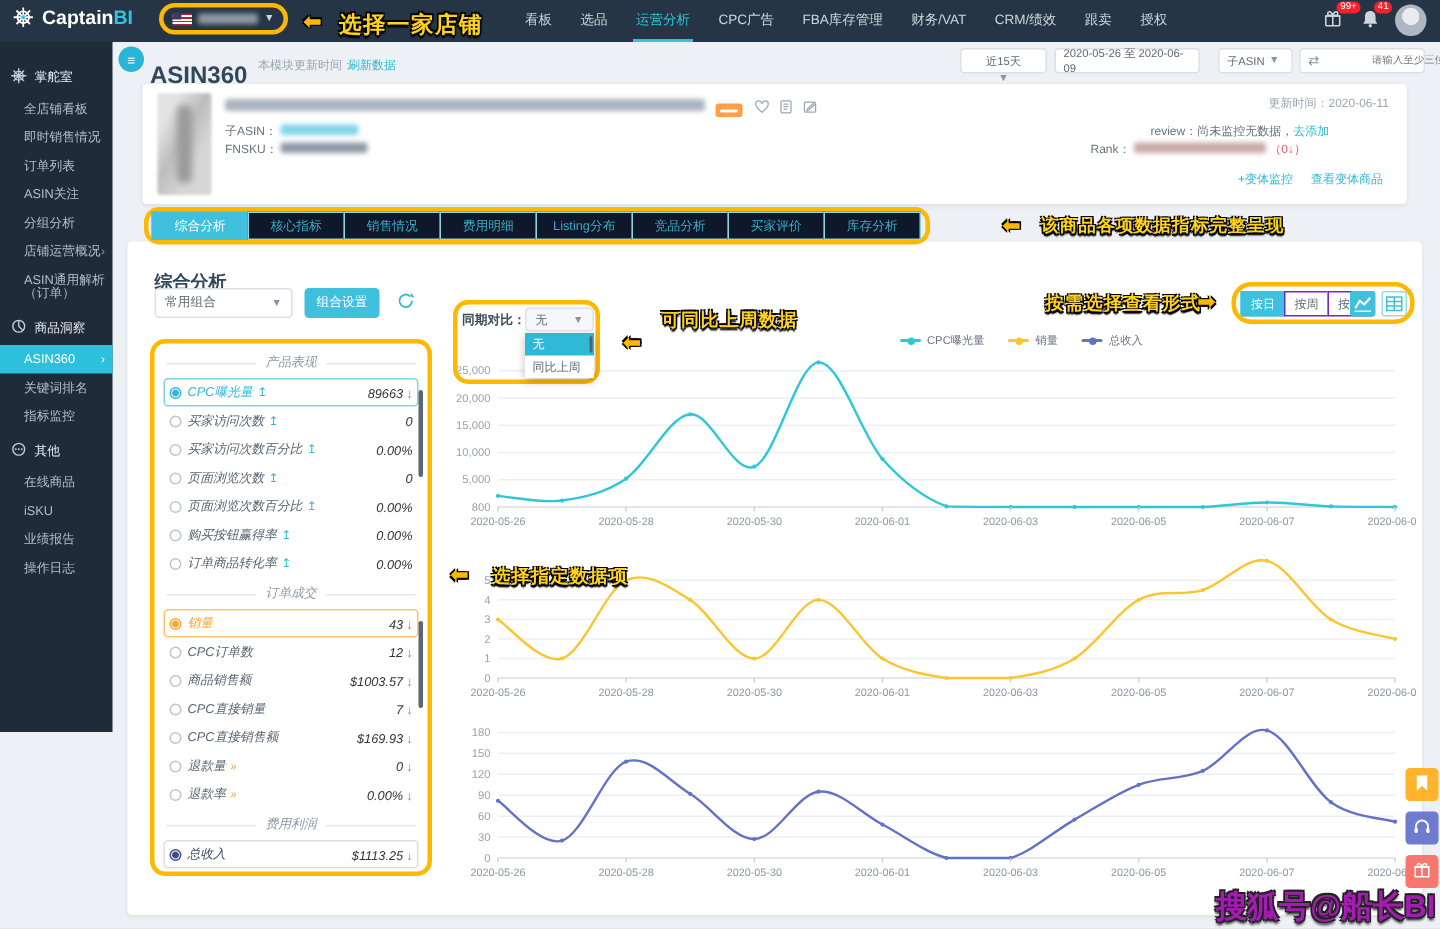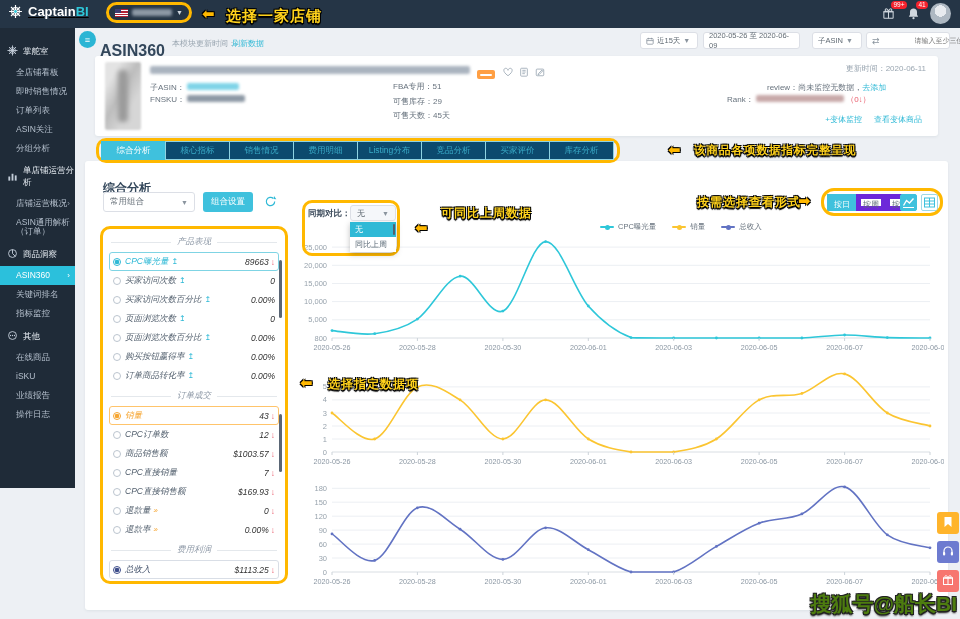--- a/index.html
+++ b/index.html
@@ -10,21 +10,21 @@
 
   
   .ann{font-weight:bold;font-size:12px;color:#ffd21c;letter-spacing:1px;
     text-shadow:-1px -1px 0 #000,1px -1px 0 #000,-1px 1px 0 #000,1px 1px 0 #000,0 2px 1px #000;z-index:60;white-space:nowrap;}
   .ann-arrow{font-weight:bold;font-size:15px;color:#ffb800;
     text-shadow:-1px -1px 0 #000,1px -1px 0 #000,-1px 1px 0 #000,1px 1px 0 #000;z-index:60;}
   .hl-box{border:3px solid #ffb800;border-radius:10px;z-index:55;pointer-events:none;}
 
   
   #topbar{position:absolute;left:0;top:0;width:960px;height:28px;background:#253546;z-index:50;}
-  .brand{position:absolute;left:8px;top:4px;display:flex;align-items:center;gap:5px;text-decoration:underline;}
+  .brand{position:absolute;left:8px;top:4px;display:flex;align-items:center;gap:5px;}
   .brand-text{font-size:13px;font-weight:bold;color:#fff;}
   .brand-text b{color:#2ec7d9;}
   .store-pill{position:absolute;left:106px;top:2px;width:86px;height:21px;border:3px solid #ffb800;border-radius:12px;
     display:flex;align-items:center;gap:4px;padding:0 6px;background:#253546;}
   .flag{position:relative;width:13px;height:8px;background:repeating-linear-gradient(180deg,#b22234 0 1.2px,#fff 1.2px 2.4px);flex:none;}
   .flag i{position:absolute;left:0;top:0;width:6px;height:4.5px;background:#3c3b6e;}
   .blurbar{display:inline-block;background:#8d99a5;filter:blur(1.6px);border-radius:2px;}
   .caret{color:#cfd6dd;font-size:7px;}
   #topnav{position:absolute;left:348px;top:0;height:28px;display:flex;gap:15px;align-items:stretch;}
   .tn-item{font-size:9px;color:#cfd6dd;display:flex;align-items:center;padding:0 2px;border-bottom:2px solid transparent;cursor:pointer;}
@@ -60,31 +60,31 @@
   .p-img i{position:absolute;left:13px;top:8px;width:10px;height:52px;background:#9a9a9a;border-radius:4px;filter:blur(2px);}
   .prime-badge{display:inline-block;width:18px;height:9px;background:#ff9f43;border-radius:2px;position:relative;top:1px;}
   .prime-badge::after{content:"";position:absolute;left:3px;top:4px;width:12px;height:2px;background:#fff;border-radius:2px;}
   .p-ico{width:10px;height:10px;}
   .fld{font-size:8px;color:#67727d;}
   .red{color:#e85a6a;}
 
   
   #tabs-box{position:absolute;left:96px;top:138px;height:25px;display:flex;align-items:center;padding:0 3px;z-index:20;
     border:3px solid #ffb800;border-radius:10px;background:transparent;}
-  .tab{width:65px;height:19px;border:1px solid #8fd3e2;margin-left:-1px;background:#0c4a6e;color:#3aabc8;
+  .tab{width:65px;height:19px;border:1px solid #8fd3e2;margin-left:-1px;background:#0f172a;color:#3aabc8;
     font-size:8.5px;display:flex;align-items:center;justify-content:center;cursor:pointer;}
   .tab.active{background:#3fc1dd;border-color:#3fc1dd;color:#fff;}
 
   
   #main-card{position:absolute;left:85px;top:161px;width:863px;height:449px;}
   .sec-title{position:absolute;left:18px;top:9px;font-size:12px;font-weight:bold;color:#33475b;}
   .select{background:#fff;border:1px solid #dcdfe6;border-radius:3px;display:flex;align-items:center;
     justify-content:space-between;padding:0 6px;font-size:8.5px;color:#606a73;}
   .btn-cyan{background:#3fc1dd;color:#fff;border:none;border-radius:3px;font-size:8.5px;padding:0 8px;height:20px;}
-  .vm-btn{width:30px;height:17px;border:5px solid #6d28d9;background:#fff;color:#5c6b77;font-size:8px;margin-left:-1px;padding:0;}
+  .vm-btn{width:30px;height:17px;border:1px solid #6d28d9;background:#fff;color:#5c6b77;font-size:8px;margin-left:-1px;padding:0;}
   .vm-btn.active{background:#3fc1dd;border-color:#3fc1dd;color:#fff;}
   .icon-btn{width:17px;height:17px;border:1px solid #9fd8e6;background:#fff;border-radius:2px;padding:1px;margin-left:4px;}
   .icon-btn.active{background:#3fc1dd;border-color:#3fc1dd;}
 
   
   #compare-box{position:absolute;left:217px;top:39px;width:98px;height:56px;border:3px solid #ffb800;border-radius:10px;z-index:30;}
   #compare-dd{position:absolute;left:46px;top:22px;width:46px;background:#fff;box-shadow:0 2px 6px rgba(0,0,0,.25);z-index:31;}
   .dd-opt{height:15px;line-height:15px;font-size:8px;color:#5c6b77;padding-left:5px;position:relative;cursor:pointer;}
   .dd-opt.sel{background:#2fb9d6;color:#fff;}
   .dd-sb{position:absolute;right:1px;top:2px;width:2px;height:11px;background:#55606c;border-radius:1px;}
@@ -113,21 +113,21 @@
   #legend-row{position:absolute;left:515px;top:61px;display:flex;gap:16px;align-items:center;z-index:5;}
   .lg-item{display:flex;align-items:center;gap:4px;font-size:7.5px;color:#67727d;}
   .lg-line{width:14px;height:2px;border-radius:1px;position:relative;}
   .lg-dot{position:absolute;width:5px;height:5px;border-radius:50%;left:4.5px;top:-1.5px;}
   .chart{position:absolute;left:209px;}
 
   
   .side-btn{position:absolute;left:937px;width:22px;height:22px;border-radius:3px;z-index:70;
     display:flex;align-items:center;justify-content:center;border:none;padding:0;}
 
-  #watermark{position:absolute;right:3px;bottom:1px;font-size:21px;font-weight:bold;color:#4d7c0f;z-index:80;
+  #watermark{position:absolute;right:3px;bottom:1px;font-size:21px;font-weight:bold;color:#a21caf;z-index:80;
     text-shadow:-1px -1px 0 #222,1px -1px 0 #222,-1px 1px 0 #222,1px 1px 0 #222,0 2px 2px #000;}
 </style>
 </head>
 <body>
 
 <div id="app">
 
   <header id="topbar">
     <div class="brand">
       <svg width="15" height="15" viewBox="0 0 14 14">
@@ -143,20 +143,31 @@
     <div class="store-pill">
       <span class="flag">
           <i></i>
         </span>
       <span class="blurbar" style="width:40px;height:7px;"></span>
       <span class="caret">▼</span>
     </div>
     <span class="ann-arrow abs" style="left:202px;top:5px;">⬅</span>
     <span class="ann abs" style="left:226px;top:7px;font-size:15px;">选择一家店铺</span>
 
+    <nav id="topnav">
+        <div class="tn-item">看板</div>
+        <div class="tn-item">选品</div>
+        <div class="tn-item active">运营分析</div>
+        <div class="tn-item">CPC广告</div>
+        <div class="tn-item">FBA库存管理</div>
+        <div class="tn-item">财务/VAT</div>
+        <div class="tn-item">CRM/绩效</div>
+        <div class="tn-item">跟卖</div>
+        <div class="tn-item">授权</div>
+      </nav>
 
     <span class="tb-ico" style="left:882px;">
       <svg width="13" height="13" viewBox="0 0 14 14">
           <g stroke="#cfd6dd" stroke-width="1.1" fill="none">
         <rect x="2" y="5" width="10" height="7" rx="0.5"></rect>
             <path d="M1.5 5h11M7 5v7M4.5 4.5C3 4.5 3 2 4.7 2 6 2 7 4.5 7 4.5S8 2 9.3 2C11 2 11 4.5 9.5 4.5z"></path>
           </g>
         </svg>
       <span class="badge">99+</span>
     </span>
@@ -191,30 +202,20 @@
       </div>
       <div class="sb-item">
         <span>订单列表</span>
       </div>
       <div class="sb-item">
         <span>ASIN关注</span>
       </div>
       <div class="sb-item">
         <span>分组分析</span>
       </div>
-      <div class="sb-head">
-        <span><svg width="11" height="11" viewBox="0 0 12 12">
-            <g fill="#c3cdd9">
-              <rect x="1.5" y="6" width="2" height="4.5"></rect>
-              <rect x="5" y="3" width="2" height="7.5"></rect>
-              <rect x="8.5" y="4.8" width="2" height="5.7"></rect>
-            </g>
-          </svg></span>
-        <span>单店铺运营分析</span>
-      </div>
       <div class="sb-item">
         <span>店铺运营概况</span>
         <span class="arr">›</span>
       </div>
       <div class="sb-item">
         <span>ASIN通用解析（订单）</span>
       </div>
       <div class="sb-head">
         <span><svg width="11" height="11" viewBox="0 0 12 12">
             <circle cx="6" cy="6" r="4.3" fill="none" stroke="#c3cdd9"></circle>
@@ -253,21 +254,21 @@
       <div class="sb-item">
         <span>操作日志</span>
       </div>
     </aside>
   <button id="collapse-btn">≡</button>
 
   <h1 class="pg-title">ASIN360</h1>
   <span class="muted abs" style="left:172px;top:38px;">本模块更新时间：-</span>
   <span class="link abs" style="left:232px;top:38px;">刷新数据</span>
 
-  <div class="pill" style="left:640px;width:58px;">
+  <div class="pill" style="left:640px;width:58px;flex-direction:column;">
     <svg width="8" height="8" viewBox="0 0 10 10">
         <g stroke="#8a949e" fill="none">
           <rect x="1" y="2" width="8" height="7" rx="1"></rect>
           <path d="M3 1v2M7 1v2M1 4.5h8"></path>
         </g>
       </svg>
     <span>近15天</span>
     <span class="caret" style="color:#8a949e;">▼</span>
   </div>
   <div class="pill" style="left:703px;width:97px;justify-content:center;">
@@ -305,25 +306,20 @@
             <rect x="1.5" y="2.5" width="9" height="8" rx="1"></rect>
             <path d="M4 8l4.5-4.5 1 1L5 9l-1.4.4z"></path>
           </g>
         </svg></span>
 
     <span class="fld abs" style="left:55px;top:26px;">子ASIN：</span>
     <span class="blurbar abs" style="left:92px;top:27px;width:52px;height:7px;background:#7fd4e8;"></span>
     <span class="fld abs" style="left:55px;top:38px;">FNSKU：</span>
     <span class="blurbar abs" style="left:92px;top:39px;width:58px;height:7px;"></span>
 
-    <div class="abs" style="left:298px;top:25px;" id="stock-col">
-        <div class="fld" style="margin-bottom: 3.5px;">FBA专用：51</div>
-        <div class="fld" style="margin-bottom: 3.5px;">可售库存：29</div>
-        <div class="fld" style="margin-bottom: 3.5px;">可售天数：45天</div>
-      </div>
 
     <span class="fld abs" style="left:672px;top:26px;">
       <span>review：</span><span>尚未监控无数据，</span><span class="link">去添加</span>
     </span>
     <span class="fld abs" style="left:632px;top:38px;">
       <span>Rank：</span>
       <span class="blurbar" style="width:88px;height:7px;background:#c8a9a9;"></span>
       <span class="red">（0↓）</span>
     </span>
 

